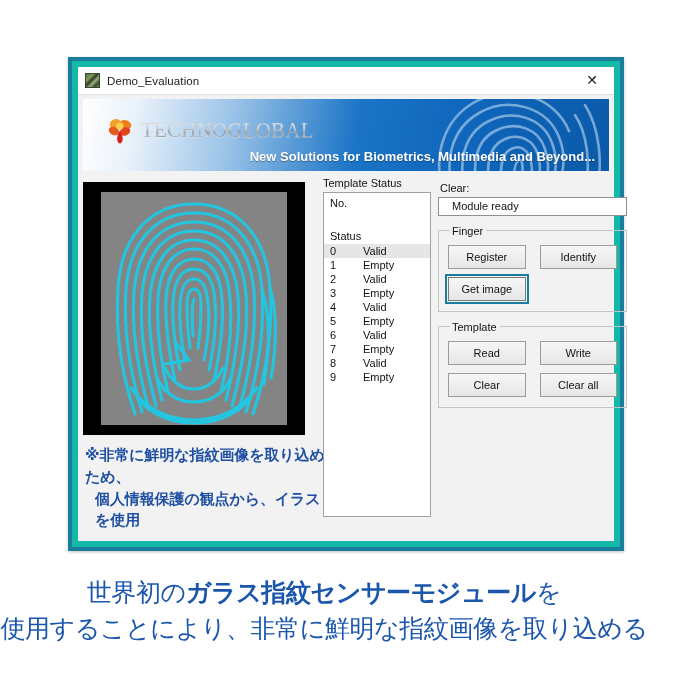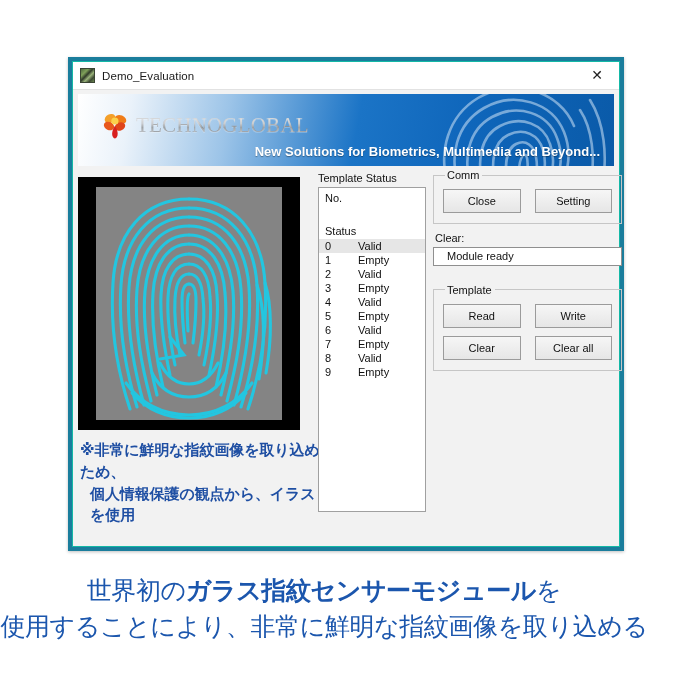--- a/index.html
+++ b/index.html
@@ -16,21 +16,21 @@
     background:#1a7d9c;
     padding:4px;
     box-sizing:border-box;
     box-shadow:0 1px 3px rgba(0,0,0,.25);
   }
   .app-window{
     position:relative;width:100%;height:100%;
     background:#f2f2f2;
     box-sizing:border-box;
     display:flex;flex-direction:column;
-    border:1px solid #14b8a6;
+    border:6px solid #14b8a6;
   }
 
   
   .titlebar{
     height:27px;flex:0 0 27px;background:#ffffff;
     display:flex;align-items:center;
     border-bottom:1px solid #e2e2e2;
     position:relative;
   }
   .title-icon{
@@ -158,21 +158,21 @@
     font-size:11px;color:#111;padding:0 13px;
     font-family:"Liberation Sans","DejaVu Sans",sans-serif;
   }
   .sp8{height:9px;}
   .sp6{height:8px;}
 
   
   .caption{
     position:absolute;left:0;top:575px;width:648px;text-align:center;
     color:#1b56ad;
-    font-family:Liberation Mono, monospace;
+    font-family:Liberation Serif, serif;
   }
   .cap-line{font-size:25px;line-height:1.42;letter-spacing:-.4px;white-space:nowrap;}
   .cap-strong{font-weight:700;}
 </style>
 </head>
 <body>
 
 <div class="page">
 
   <div class="app-frame">
@@ -309,33 +309,37 @@
             </div>
             <div class="lb-row">
               <span class="c-no">9</span>
               <span class="c-st">Empty</span>
             </div>
           </div>
         </div>
 
         <div class="right-col">
 
-          <fieldset class="grp">
-            <legend>Comm</legend>
-            <div class="btn-row">
-              <div class="btn">Close</div>
-              <div class="btn">Setting</div>
-            </div>
-          </fieldset>
 
           <div class="status-label">Clear:</div>
           <input class="status-input" type="text" readonly="" value="Module ready" style="">
 
           <div class="sp8"></div>
 
+          <fieldset class="grp">
+            <legend>Finger</legend>
+            <div class="btn-row">
+              <div class="btn">Register</div>
+              <div class="btn">Identify</div>
+            </div>
+            <div class="sp6"></div>
+            <div class="btn-row">
+              <div class="btn half focus">Get image</div>
+            </div>
+          </fieldset>
 
           <div class="sp8"></div>
 
           <fieldset class="grp">
             <legend>Template</legend>
             <div class="btn-row">
               <div class="btn">Read</div>
               <div class="btn">Write</div>
             </div>
             <div class="sp6"></div>

